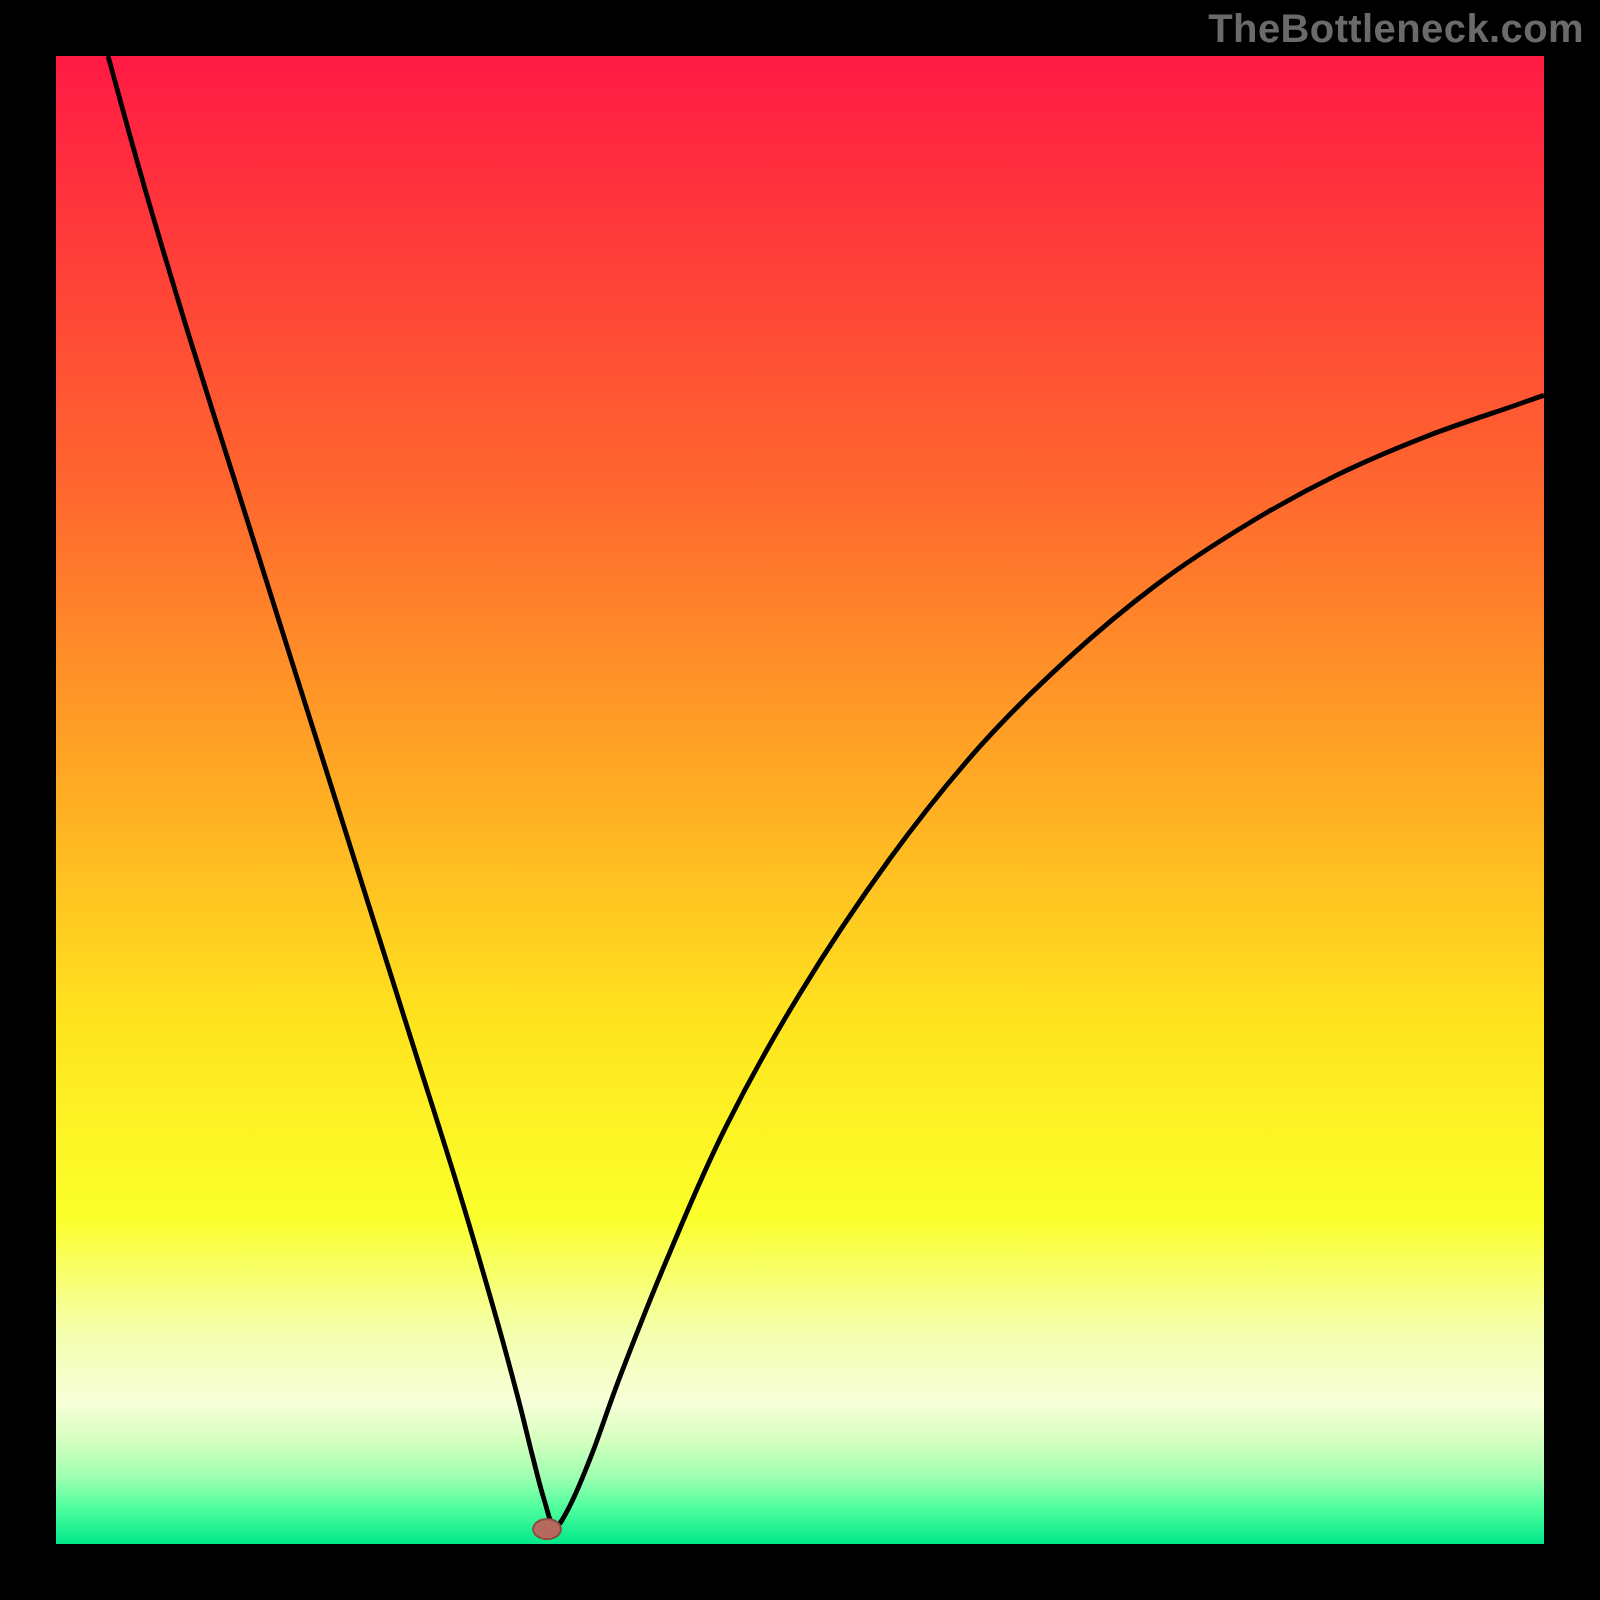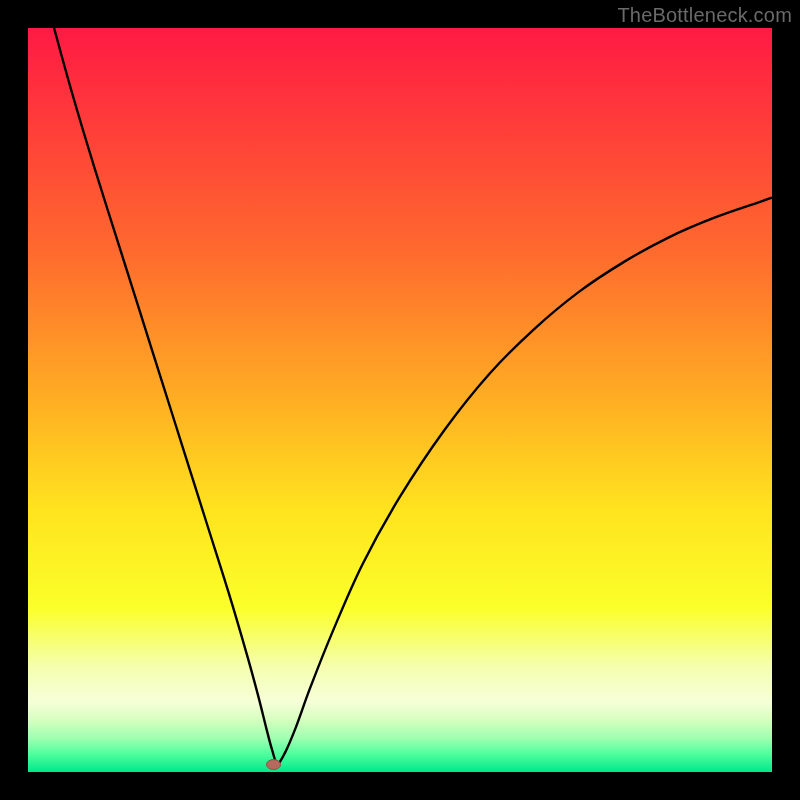--- a/index.html
+++ b/index.html
@@ -19,20 +19,21 @@
   }
   .watermark {
     position: absolute;
     top: 4px;
     right: 8px;
     color: #6a6a6a;
     font-size: 20px;
     letter-spacing: 0.2px;
     z-index: 5;
     pointer-events: none;
+    font-weight: bold;
   }
   .plot-wrap {
     position: absolute;
     left: 28px;
     top: 28px;
     width: 744px;
     height: 744px;
     z-index: 1;
   }
   svg {

